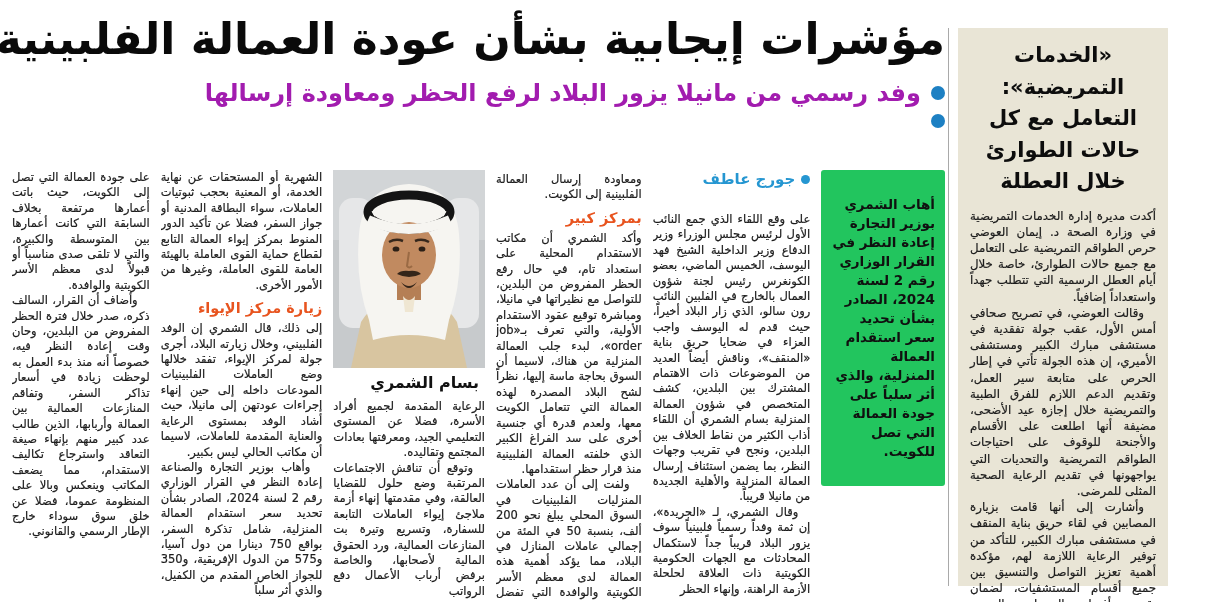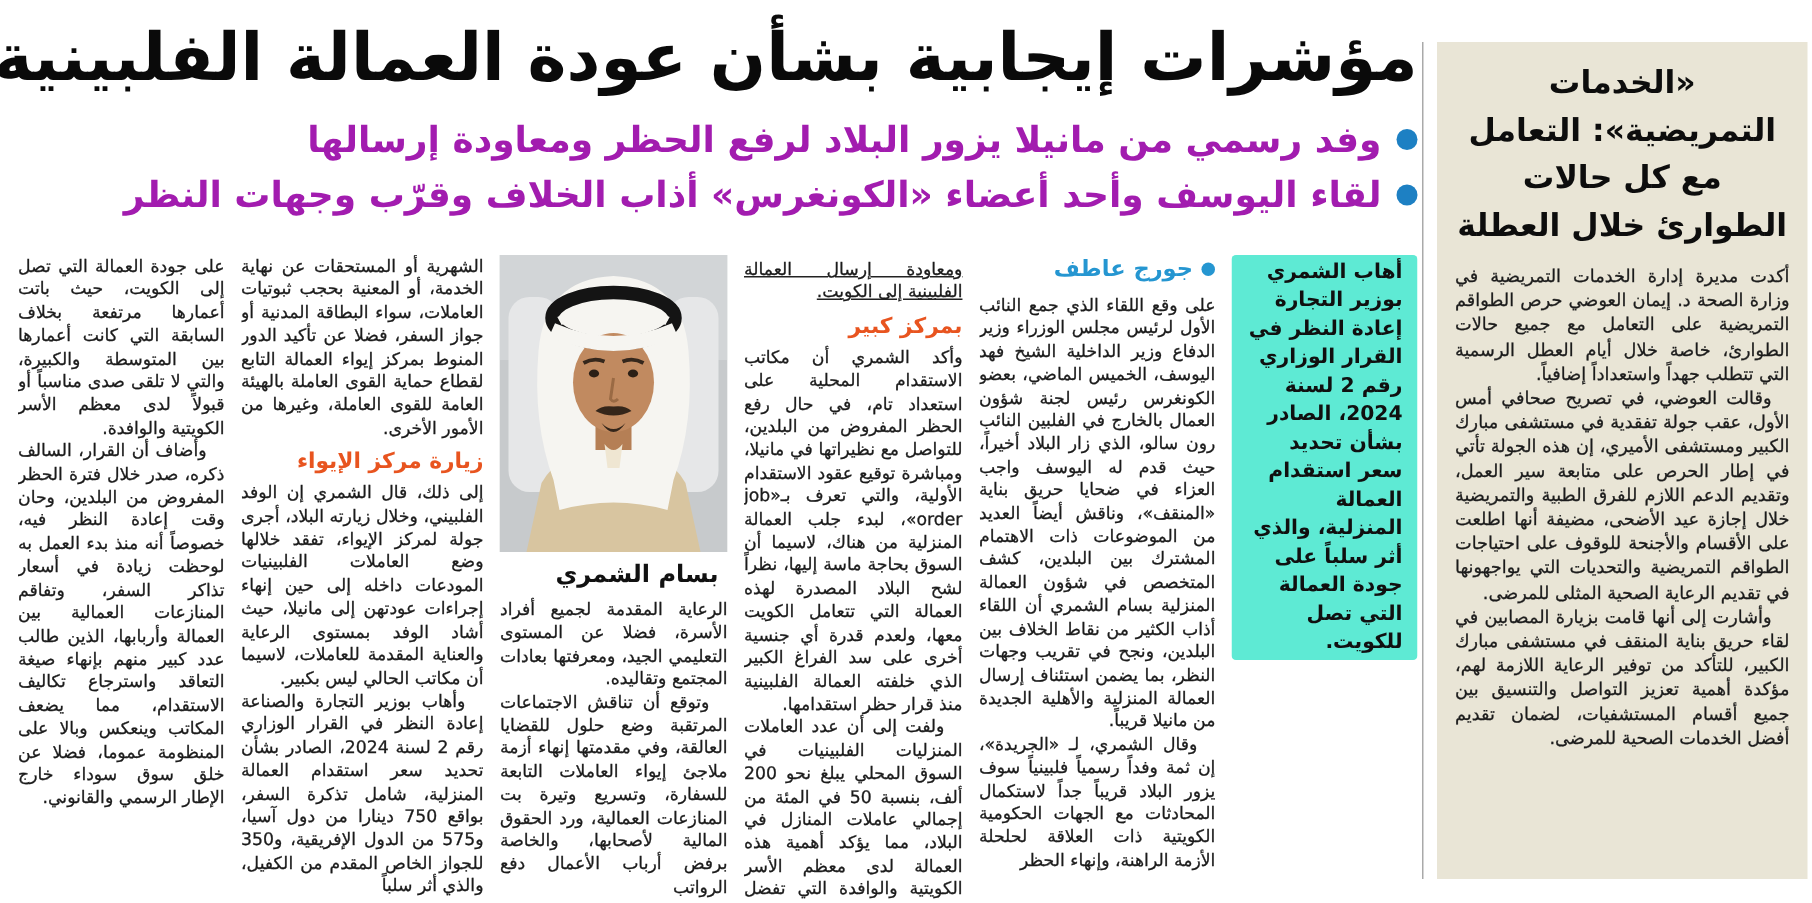--- a/index.html
+++ b/index.html
@@ -23,57 +23,56 @@
   .col-a{width:158px;}
   .col-b{width:146px;}
   .col-photo{width:152px;}
   .col-d{width:162px;}
   .col-e{width:138px;}
 
   .para{font-size:11.5px;line-height:15.4px;text-align:justify;margin:0;
         -webkit-text-stroke:.2px #222;}
   .para + .para{text-indent:12px;}
 
-  .pull-quote{background:#5eead4;border-radius:3px;padding:2px 10px;}
+  .pull-quote{background:#22c55e;border-radius:3px;padding:25px 10px;}
   .pull-quote p{margin:0;font-size:13.5px;font-weight:bold;line-height:19px;
                 text-align:right;color:#101010;}
 
-  .byline{display:flex;align-items:center;justify-content:flex-start;gap:6px;margin:0 0 8px 0;}
+  .byline{display:flex;align-items:center;justify-content:flex-start;gap:6px;margin:0 0 24px 0;}
   .byline .dot{width:9px;height:9px;border-radius:50%;background:#2596d1;flex:0 0 auto;}
   .byline-name{font-size:15px;font-weight:bold;color:#2596d1;}
 
   .sect-head{font-size:14.5px;font-weight:bold;color:#e8541f;margin:7px 0 5px 0;text-align:right;}
-  .lead-frag{margin-top:2px;text-decoration:underline;}
+  .lead-frag{margin-top:2px;}
 
   .photo-frame{width:152px;height:198px;background:#c7cacc;overflow:hidden;}
   .photo-frame svg{display:block;}
   .photo-caption{font-size:16px;font-weight:bold;text-align:right;padding:5px 6px 7px 0;color:#111;}
 
   
   .v-divider{position:absolute;left:948px;top:28px;width:1px;height:558px;background:#a9a9a9;}
-  .sidebar{position:absolute;left:958px;top:28px;width:247px;height:558px;
+  .sidebar{position:absolute;left:958px;top:28px;width:210px;height:558px;
            background:#e9e5d6;box-sizing:border-box;padding:12px 12px 10px 12px;}
   .sidebar-title{font-size:21px;font-weight:bold;color:#0d0d0d;text-align:center;
                  line-height:1.5;margin:0 0 10px 0;}
   .sidebar .para{font-size:11.8px;line-height:16.2px;}
 </style>
 </head>
 <body>
 
 <div class="page">
 
   <div class="main-header">
     <h1 class="headline">مؤشرات إيجابية بشأن عودة العمالة الفلبينية قريباً</h1>
     <div class="subhead-row">
       <span class="dot"></span>
       <span class="subhead-text">وفد رسمي من مانيلا يزور البلاد لرفع الحظر ومعاودة إرسالها</span>
     </div>
     <div class="subhead-row">
       <span class="dot"></span>
-      <span class="subhead-text">لقاء اليوسف وأحد أعضاء «الكونغرس» أذاب الخلاف وقرّب وجهات النظر</span>
     </div>
   </div>
 
   <div class="columns">
 
     <div class="col col-quote">
       <div class="pull-quote">
         <p>أهاب الشمري بوزير التجارة إعادة النظر في القرار الوزاري رقم 2 لسنة 2024، الصادر بشأن تحديد سعر استقدام العمالة المنزلية، والذي أثر سلباً على جودة العمالة التي تصل للكويت.</p>
       </div>
     </div>

